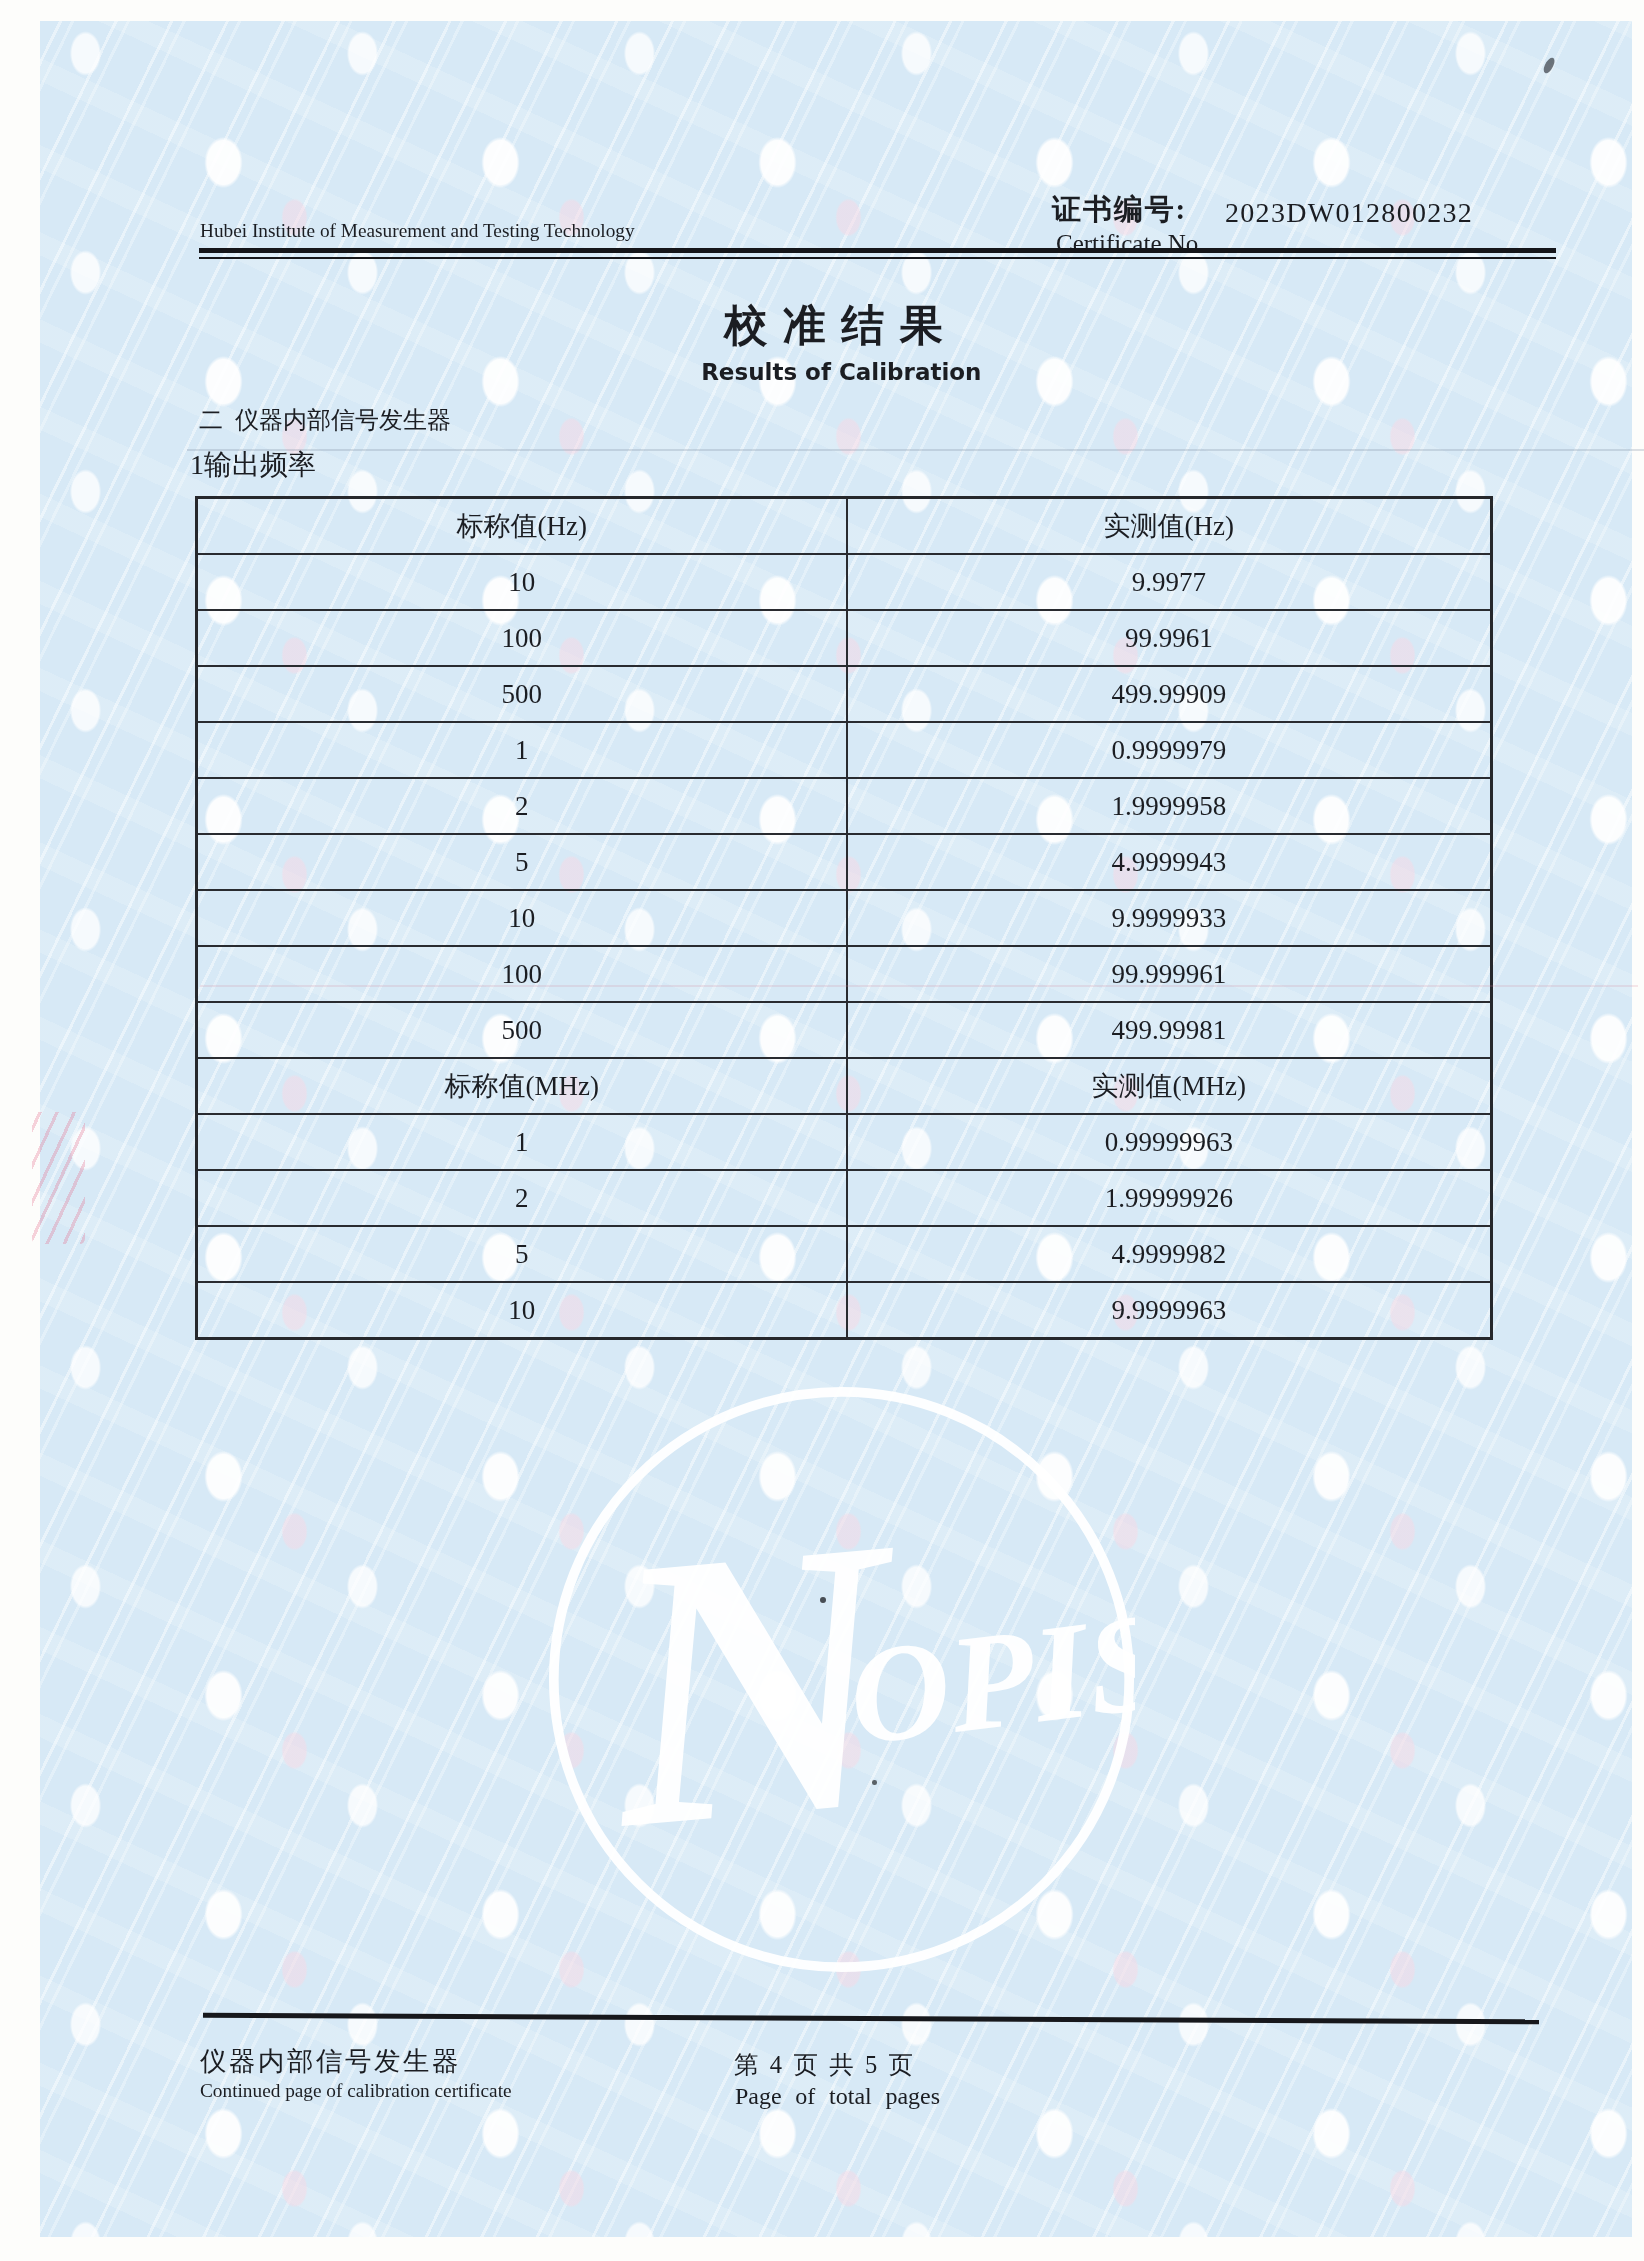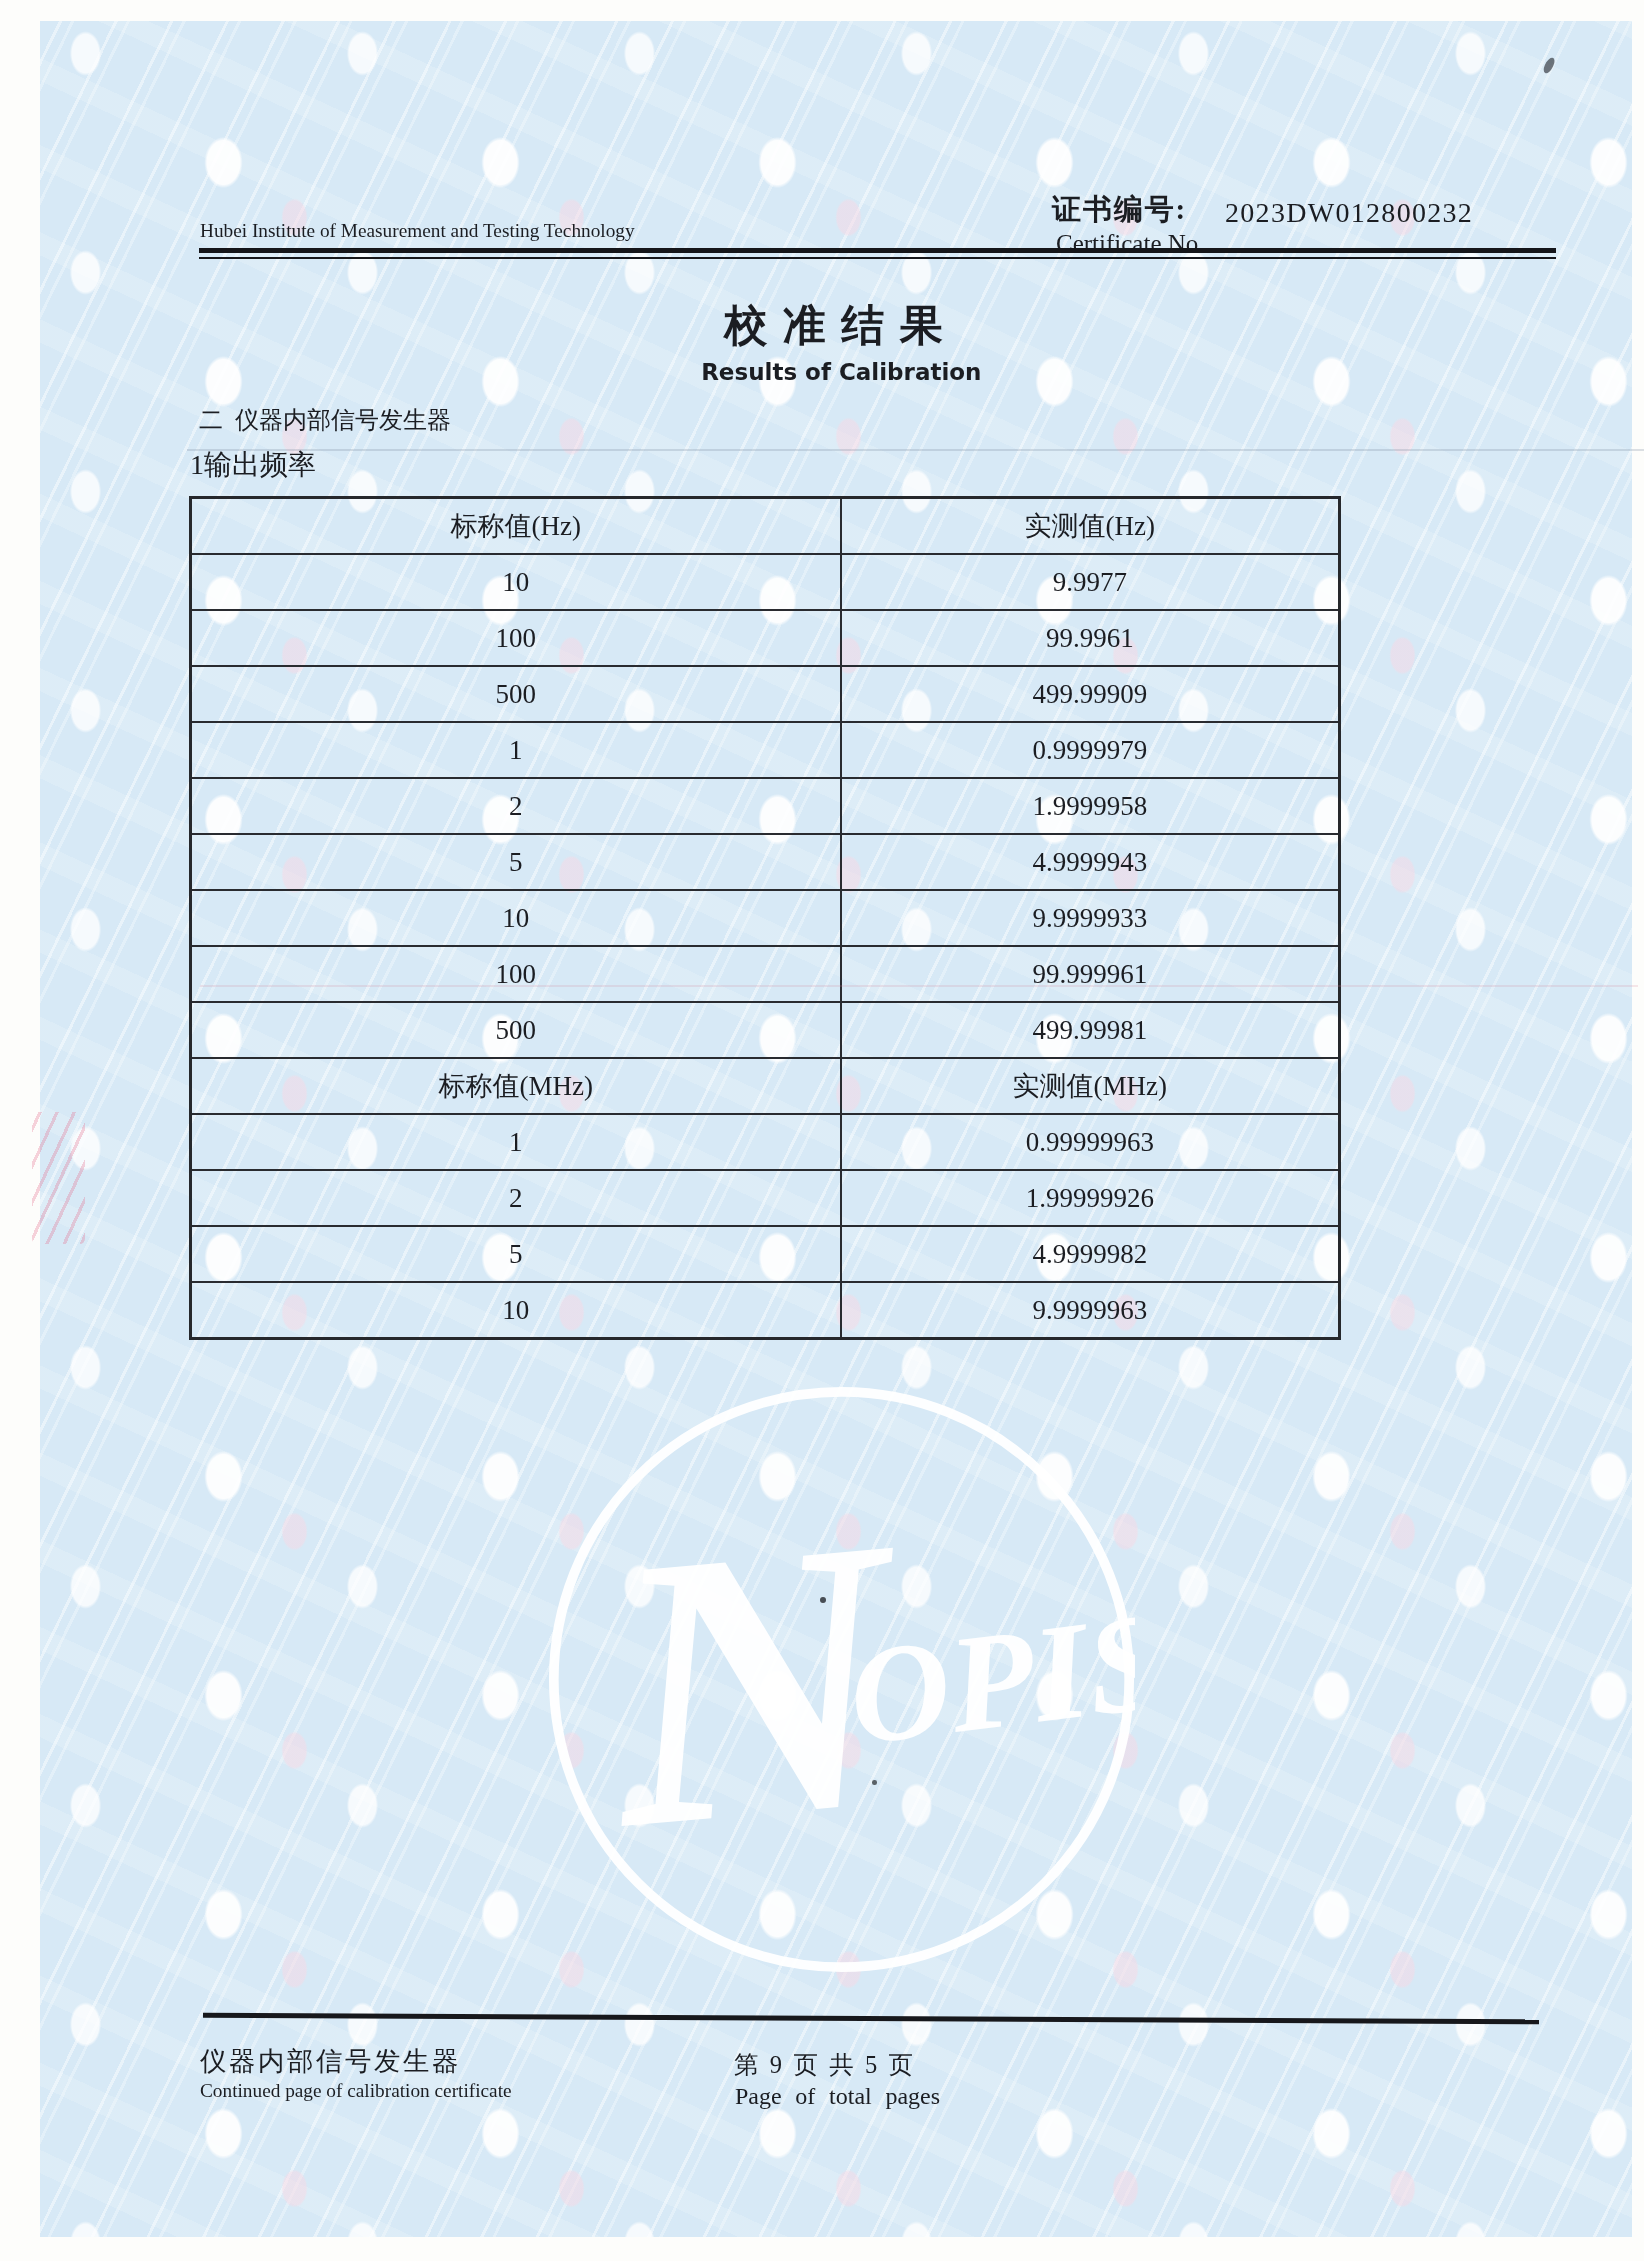--- a/index.html
+++ b/index.html
@@ -30,21 +30,21 @@
     background:linear-gradient(#15161a 0 5.2px, rgba(0,0,0,0) 5.2px 9px, #15161a 9px 11px, rgba(0,0,0,0) 11px);}
 
   .title-cn{left:19.3px;top:297px;width:1644px;text-align:center;font-size:43px;font-weight:bold;
     letter-spacing:15.5px;font-family:"DejaVu Sans","Liberation Sans",sans-serif;}
   .title-en{left:19.3px;top:359px;width:1644px;text-align:center;font-size:23px;font-weight:bold;
     font-family:"DejaVu Sans","Liberation Sans",sans-serif;}
 
   .section-cn{left:199px;top:404px;font-size:24px;white-space:pre;}
   .subsection-cn{left:190px;top:446px;font-size:28px;text-align:right;}
 
-  table.cal{position:absolute;left:189px;top:496px;width:1152px;border-collapse:collapse;table-layout:fixed;}
+  table.cal{position:absolute;left:195px;top:496px;width:1298px;border-collapse:collapse;table-layout:fixed;}
   table.cal td{border:2.6px solid #292b30;height:54px;text-align:center;vertical-align:middle;
     font-size:27px;padding:0;}
   table.cal{border:3.2px solid #26282c;}
 
   .watermark{position:absolute;left:548px;top:1386px;width:587px;height:587px;}
 
   .footer-rule{left:203px;top:2016px;width:1336px;height:4.5px;background:#17181c;transform:rotate(0.28deg);}
   .footer-left-cn{left:200px;top:2044px;font-size:26.4px;letter-spacing:2.6px;}
   .footer-left-en{left:200px;top:2080px;font-size:19.3px;}
   .footer-page-cn{left:734px;top:2048px;font-size:24.5px;white-space:pre;letter-spacing:2.6px;}
@@ -150,21 +150,21 @@
         <tr>
           <td>10</td>
           <td>9.9999963</td>
         </tr>
       </tbody>
   </table>
 
   <div class="abs footer-rule"></div>
   <div class="abs footer-left-cn">仪器内部信号发生器</div>
   <div class="abs footer-left-en">Continued page of calibration certificate</div>
-  <div class="abs footer-page-cn">第 9 页 共 5 页</div>
+  <div class="abs footer-page-cn">第 4 页 共 5 页</div>
   <div class="abs footer-page-en">Page of total pages</div>
 
   <div class="abs smear1"></div>
   <div class="abs smear2"></div>
   <div class="abs pink-stamp"></div>
   <div class="abs squiggle"></div>
   <div class="abs speck1"></div>
   <div class="abs speck2"></div>
 
 </div>

